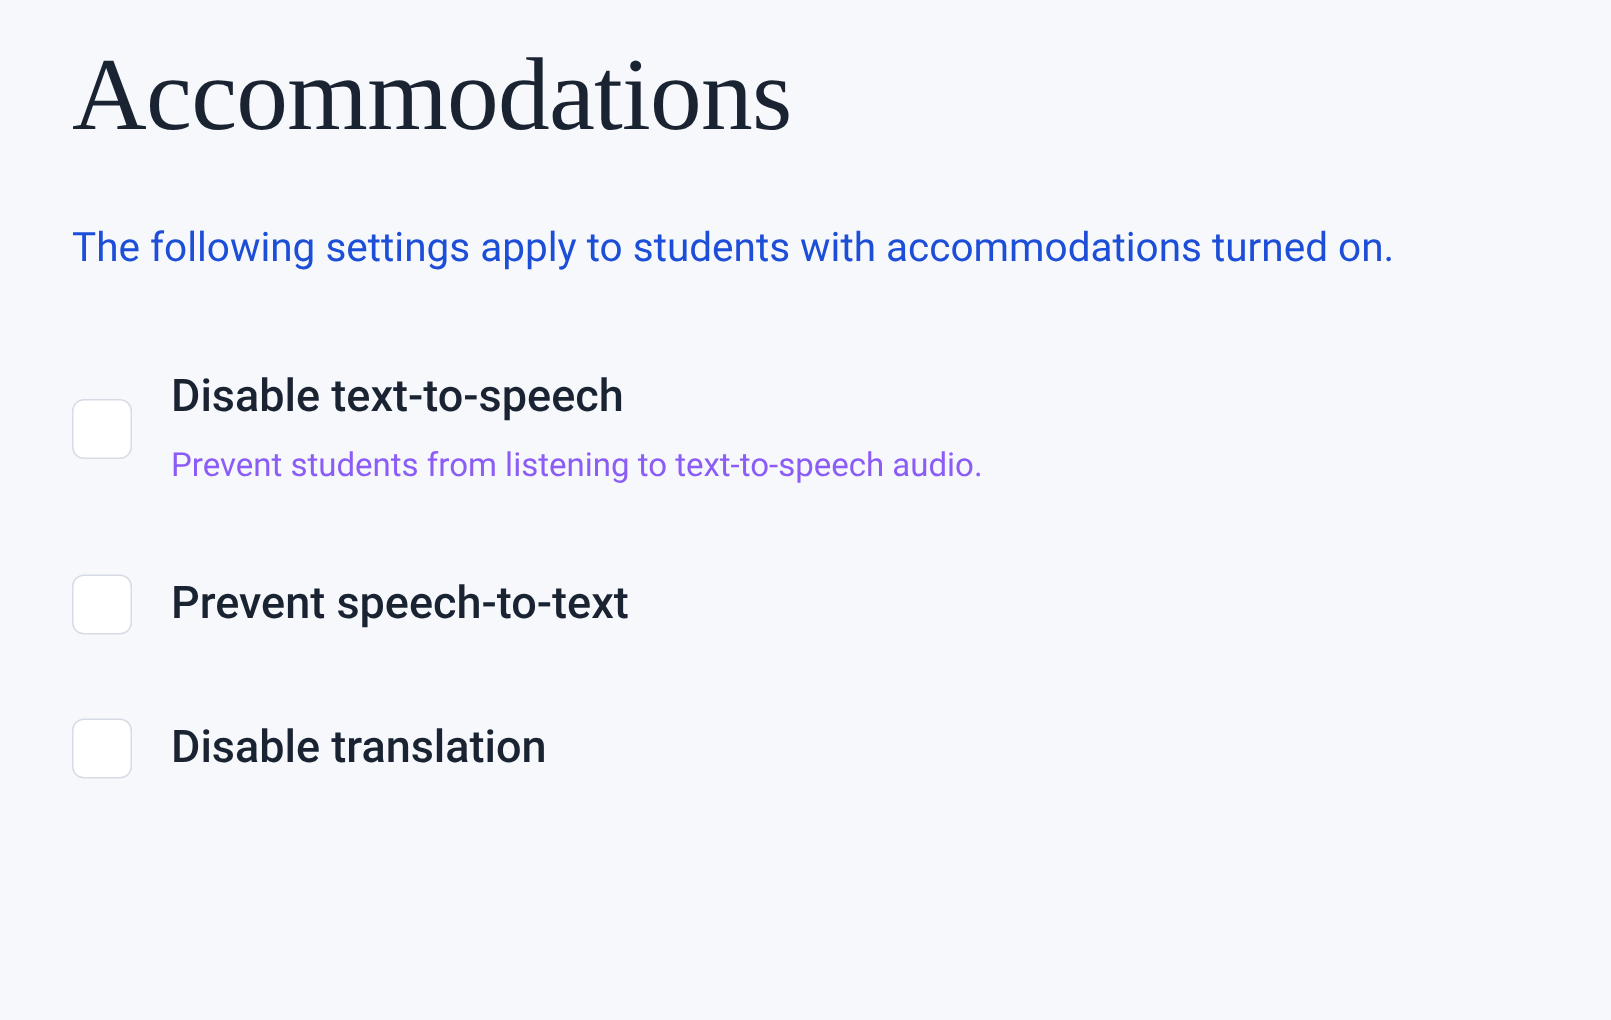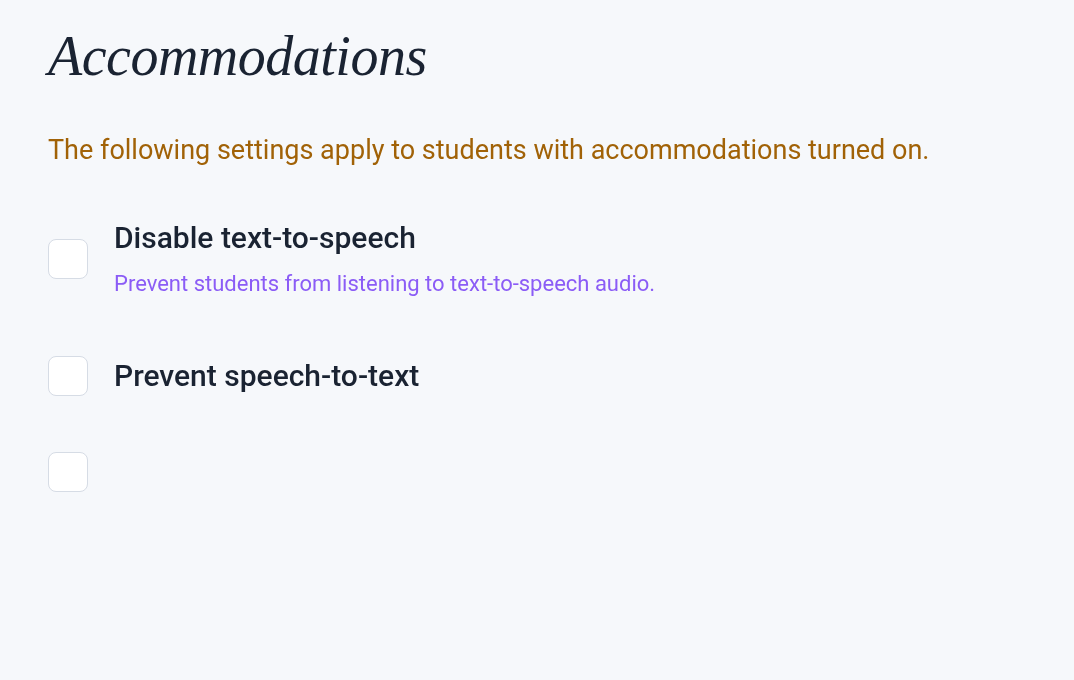--- a/index.html
+++ b/index.html
@@ -9,31 +9,30 @@
     }
     body {
       background-color: #f6f8fb;
       font-family: -apple-system, BlinkMacSystemFont, "Segoe UI", Roboto, "Helvetica Neue", Arial, sans-serif;
       width: 1074px;
       height: 680px;
       padding: 24px 48px;
     }
     .page-title {
       font-family: Georgia, "Times New Roman", Times, serif;
-      font-size: 56px;
+      font-size: 69px;
       font-weight: 500;
       color: #1a2332;
       letter-spacing: -0.5px;
       margin-bottom: 44px;
-      font-style: italic;
     }
     .description {
       font-size: 27px;
-      color: #a16207;
-      margin-bottom: 48px;
+      color: #1d4ed8;
+      margin-bottom: 60px;
       line-height: 1.4;
     }
     .options-list {
       display: flex;
       flex-direction: column;
       gap: 56px;
     }
     .option-row {
       display: flex;
       align-items: center;
@@ -86,16 +85,17 @@
   <div class="option-row">
     <div class="checkbox"></div>
     <div class="option-content">
       <div class="option-label">Prevent speech-to-text</div>
     </div>
   </div>
 
   <div class="option-row">
     <div class="checkbox"></div>
     <div class="option-content">
+      <div class="option-label">Disable translation</div>
     </div>
   </div>
 
 </div>
 
 </body></html>

